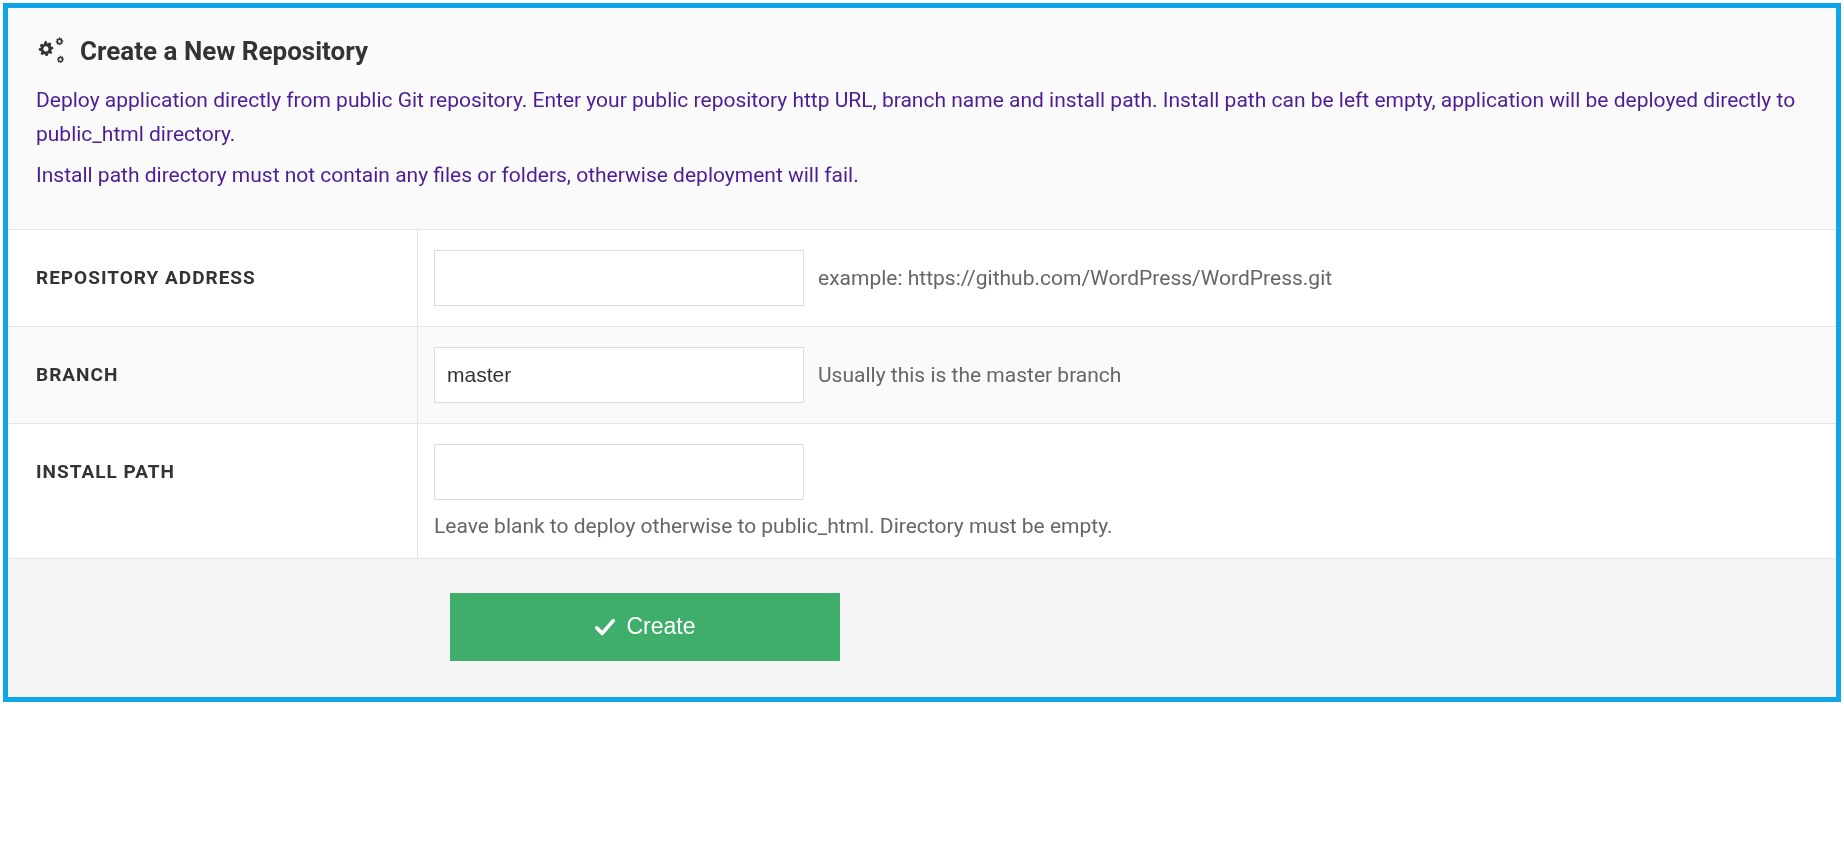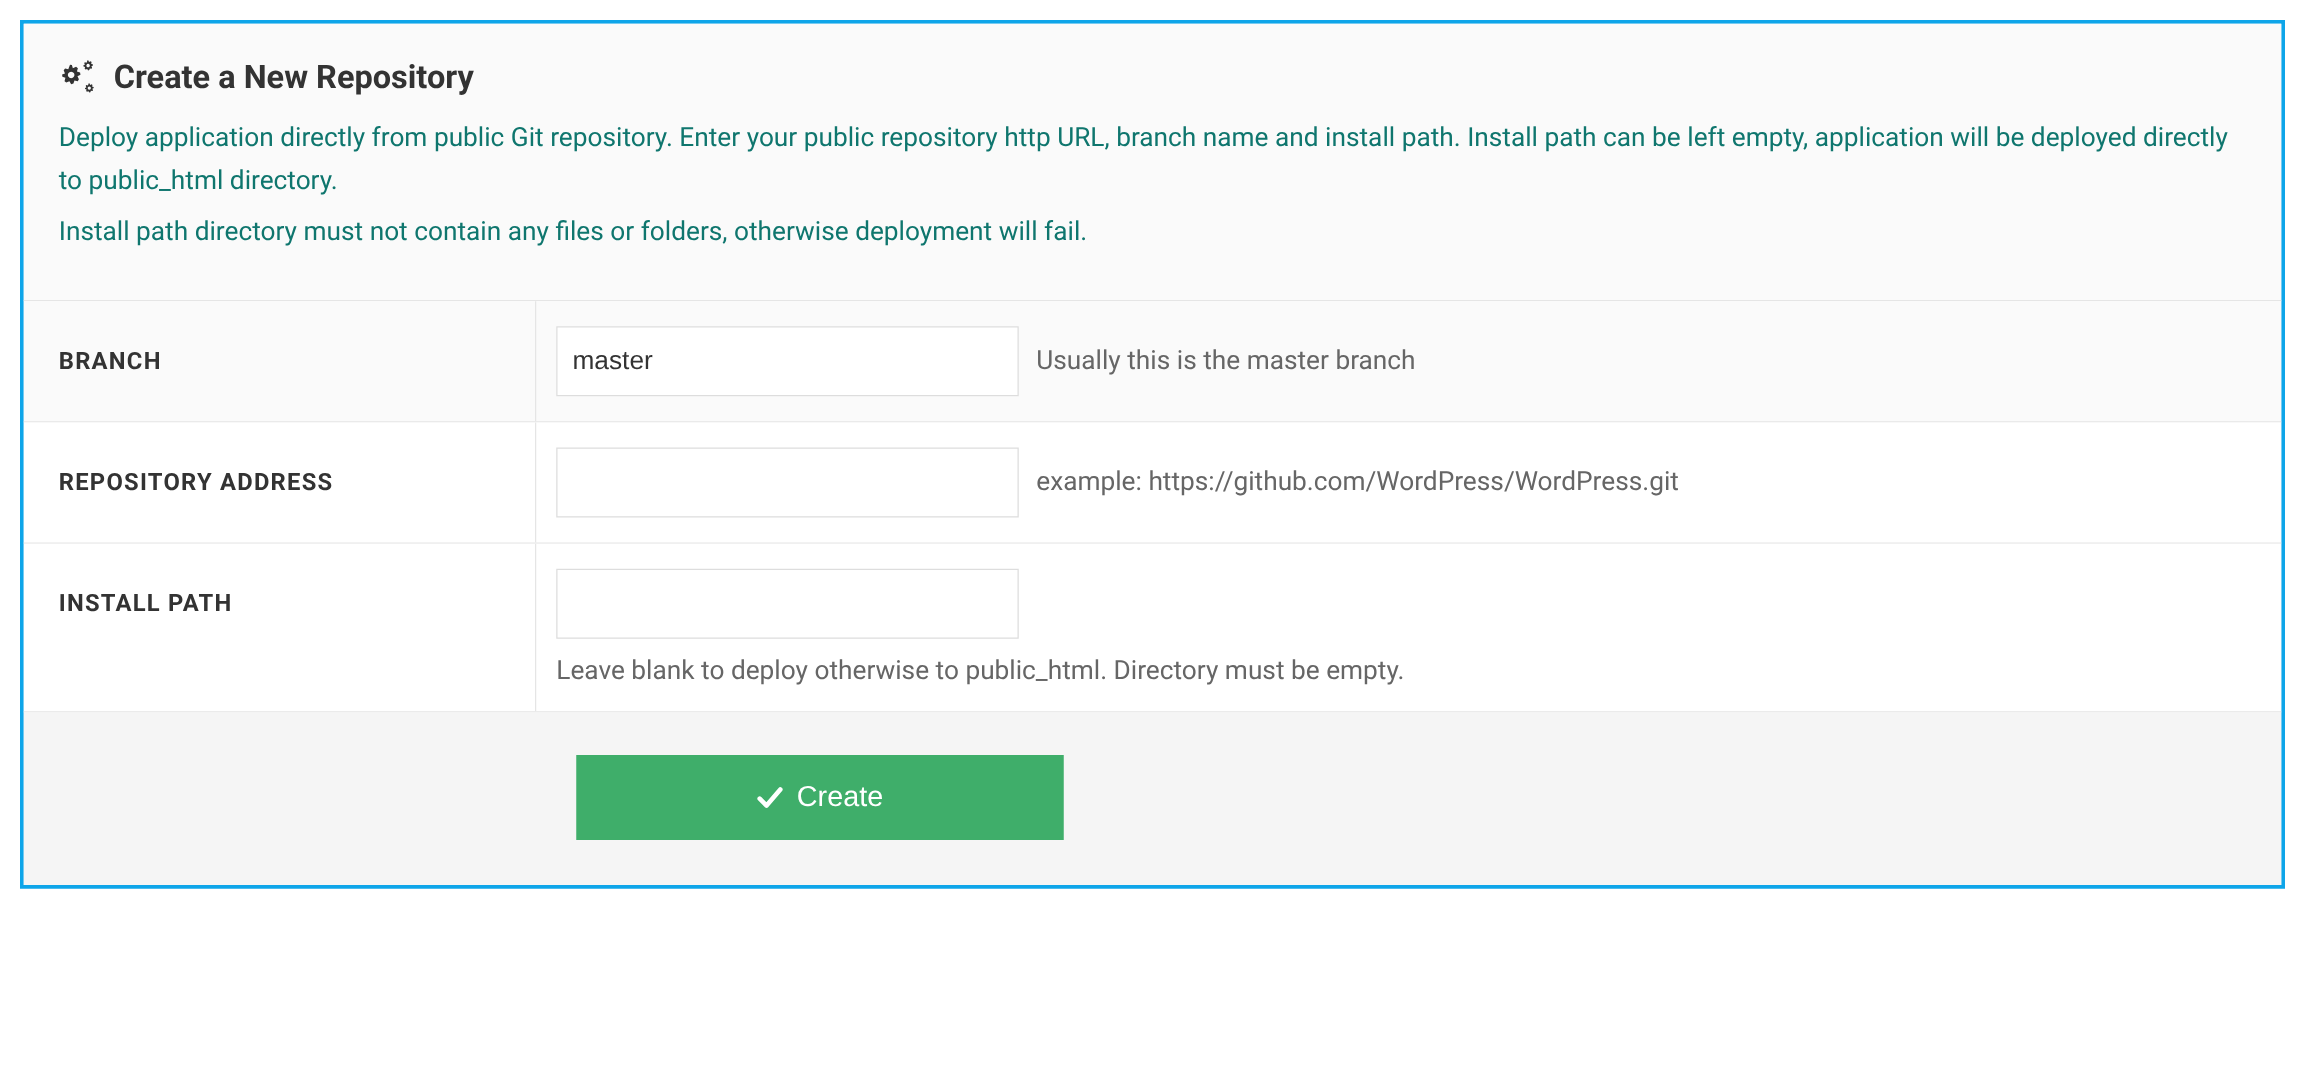--- a/index.html
+++ b/index.html
@@ -7,42 +7,42 @@
     margin: 0;
     padding: 0;
     font-family: -apple-system, BlinkMacSystemFont, "Segoe UI", Roboto, "Helvetica Neue", Arial, sans-serif;
     background: #fff;
     color: #333;
   }
   .page {
     padding: 0;
   }
   .panel {
-    border: 3px solid #0ea5e9;
-    margin: 16px;
+    border: 5px solid #0ea5e9;
+    margin: 3px;
   }
   .panel-header {
     padding: 28px 28px 28px 28px;
     background: #fafafa;
     border-bottom: 1px solid #e5e5e5;
   }
   .panel-title-row {
     display: flex;
     align-items: center;
     gap: 14px;
     margin-bottom: 18px;
   }
   .panel-title {
     font-size: 26px;
     font-weight: 700;
     color: #333;
   }
   .panel-desc {
     font-size: 21px;
-    color: #0f766e;
+    color: #4c1d95;
     line-height: 1.6;
     margin: 0 0 8px 0;
   }
   .gears-icon {
     width: 30px;
     height: 30px;
     flex-shrink: 0;
   }
   .form-row {
     display: flex;
@@ -141,36 +141,36 @@
               <path d="M0,-8 L1.3,-7.8 L2,-5.6 L4.2,-6.6 L5.5,-5.6 L4.8,-3.3 L7,-2.6 L7.3,-1 L5.2,0 L6.2,2 L5.4,3.4 L3.1,2.9 L2.4,5 L0.8,5.5 L-0.4,3.5 L-2.6,4.4 L-3.8,3.4 L-3.2,1.1 L-5.3,0.4 L-5.5,-1.2 L-3.5,-2 L-4.4,-4.2 L-3.4,-5.4 L-1.2,-4.8 L-0.4,-7 Z M0.8,-3.2 A2.3,2.3 0 1 0 0.81,-3.2 Z"></path>
             </g>
           </svg>
         </span>
         <span class="panel-title">Create a New Repository</span>
       </div>
       <p class="panel-desc">Deploy application directly from public Git repository. Enter your public repository http URL, branch name and install path. Install path can be left empty, application will be deployed directly to public_html directory.</p>
       <p class="panel-desc">Install path directory must not contain any files or folders, otherwise deployment will fail.</p>
     </div>
 
+    <div class="form-row">
+      <div class="label-cell">REPOSITORY ADDRESS</div>
+      <div class="field-cell">
+        <div class="input-line">
+          <input type="text" class="text-input" value="" style="">
+          <span class="hint">example: https://github.com/WordPress/WordPress.git</span>
+        </div>
+      </div>
+    </div>
+
     <div class="form-row alt">
       <div class="label-cell">BRANCH</div>
       <div class="field-cell">
         <div class="input-line">
           <input type="text" class="text-input" value="master" style="">
           <span class="hint">Usually this is the master branch</span>
-        </div>
-      </div>
-    </div>
-
-    <div class="form-row">
-      <div class="label-cell">REPOSITORY ADDRESS</div>
-      <div class="field-cell">
-        <div class="input-line">
-          <input type="text" class="text-input" value="" style="">
-          <span class="hint">example: https://github.com/WordPress/WordPress.git</span>
         </div>
       </div>
     </div>
 
     <div class="form-row">
       <div class="label-cell">INSTALL PATH</div>
       <div class="field-cell">
         <div class="input-line">
           <input type="text" class="text-input" value="" style="">
         </div>

